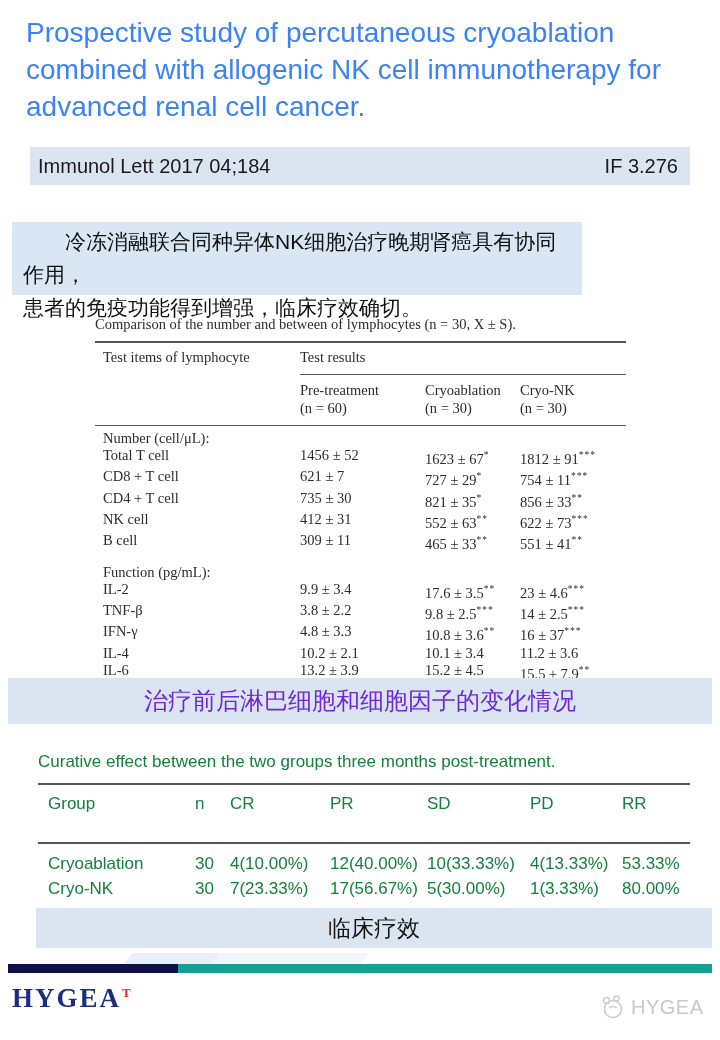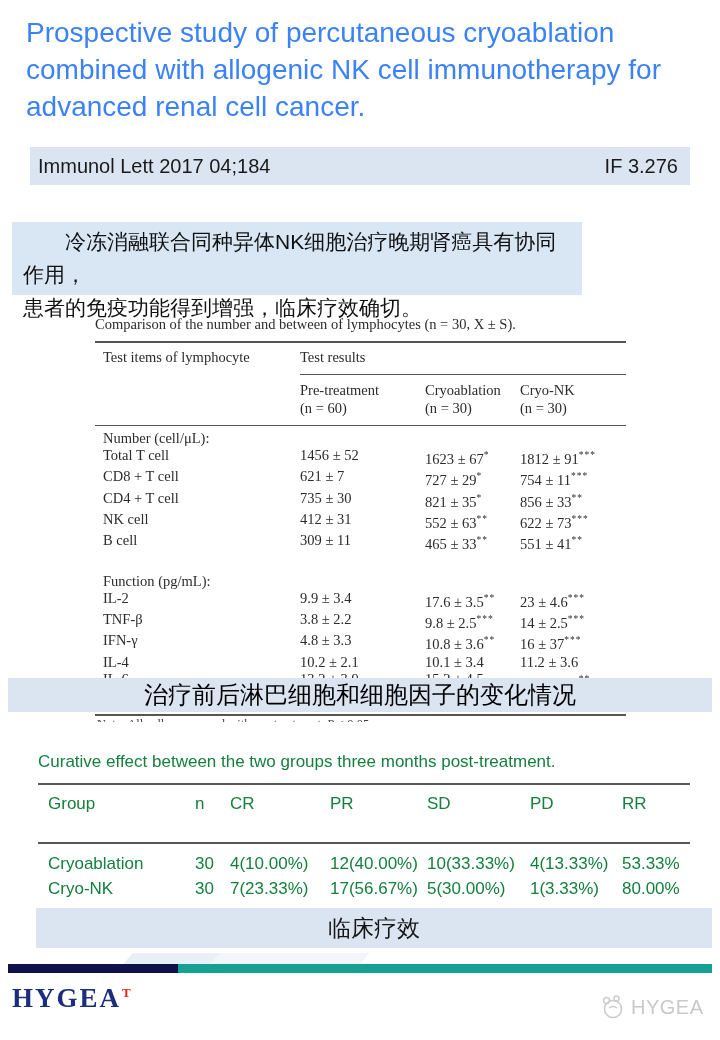--- a/index.html
+++ b/index.html
@@ -24,27 +24,27 @@
   .t1-caption { margin-bottom:8px; }
   .t1-table { border-top:2px solid var(--rule,#555); border-bottom:2px solid var(--rule,#555); }
   .t1-headA { display:grid; grid-template-columns:205px 1fr; padding-top:6px; }
   .t1-results { border-bottom:1.5px solid var(--rule,#555); padding-bottom:8px; }
   .t1-headB { display:grid; grid-template-columns:205px 125px 95px 1fr;
               padding:6px 0 8px; border-bottom:1.5px solid var(--rule,#555); }
   .t1-headB .hcell div { line-height:18px; }
   .t1-c1 { padding-left:8px; }
   .t1-body { padding:4px 0 5px; }
   .t1-row { display:grid; grid-template-columns:205px 125px 95px 1fr; line-height:17.3px; }
-  .t1-row.gap { margin-top:20px;font-family:Liberation Serif, serif; }
+  .t1-row.gap { margin-top:11px;font-family:Liberation Serif, serif; }
   .t1-mark { font-size:9.5px; vertical-align:super; letter-spacing:1px; }
   .t1-foot { height:6px; overflow:hidden; font-size:12.5px; color:#444; padding:1px 0 0 2px; }
 
-  .bar1 { position:absolute; left:8px; top:678px; width:704px; height:34px;
+  .bar1 { position:absolute; left:8px; top:678px; width:704px; height:46px;
           background:var(--bar-bg,#dbe5f1); display:flex; align-items:center;
-          justify-content:center; font-size:24px; color:#000000; }
+          justify-content:center; font-size:24px; color:#6d28d9; }
 
   
   .t2 { position:absolute; left:38px; top:752px; width:652px;
         font-family:Liberation Sans, sans-serif; color:#15803d; font-size:17px; }
   .t2-caption { margin-bottom:11px; }
   .t2-table { border-top:2px solid var(--rule,#555); border-bottom:2px solid var(--rule,#555); }
   .t2-header { display:grid; grid-template-columns:157px 35px 100px 97px 103px 92px 1fr;
                padding:9px 0 28px; border-bottom:2px solid var(--rule,#555); }
   .t2-body { padding:7px 0 9px; }
   .t2-row { display:grid; grid-template-columns:157px 35px 100px 97px 103px 92px 1fr; line-height:25px; }

